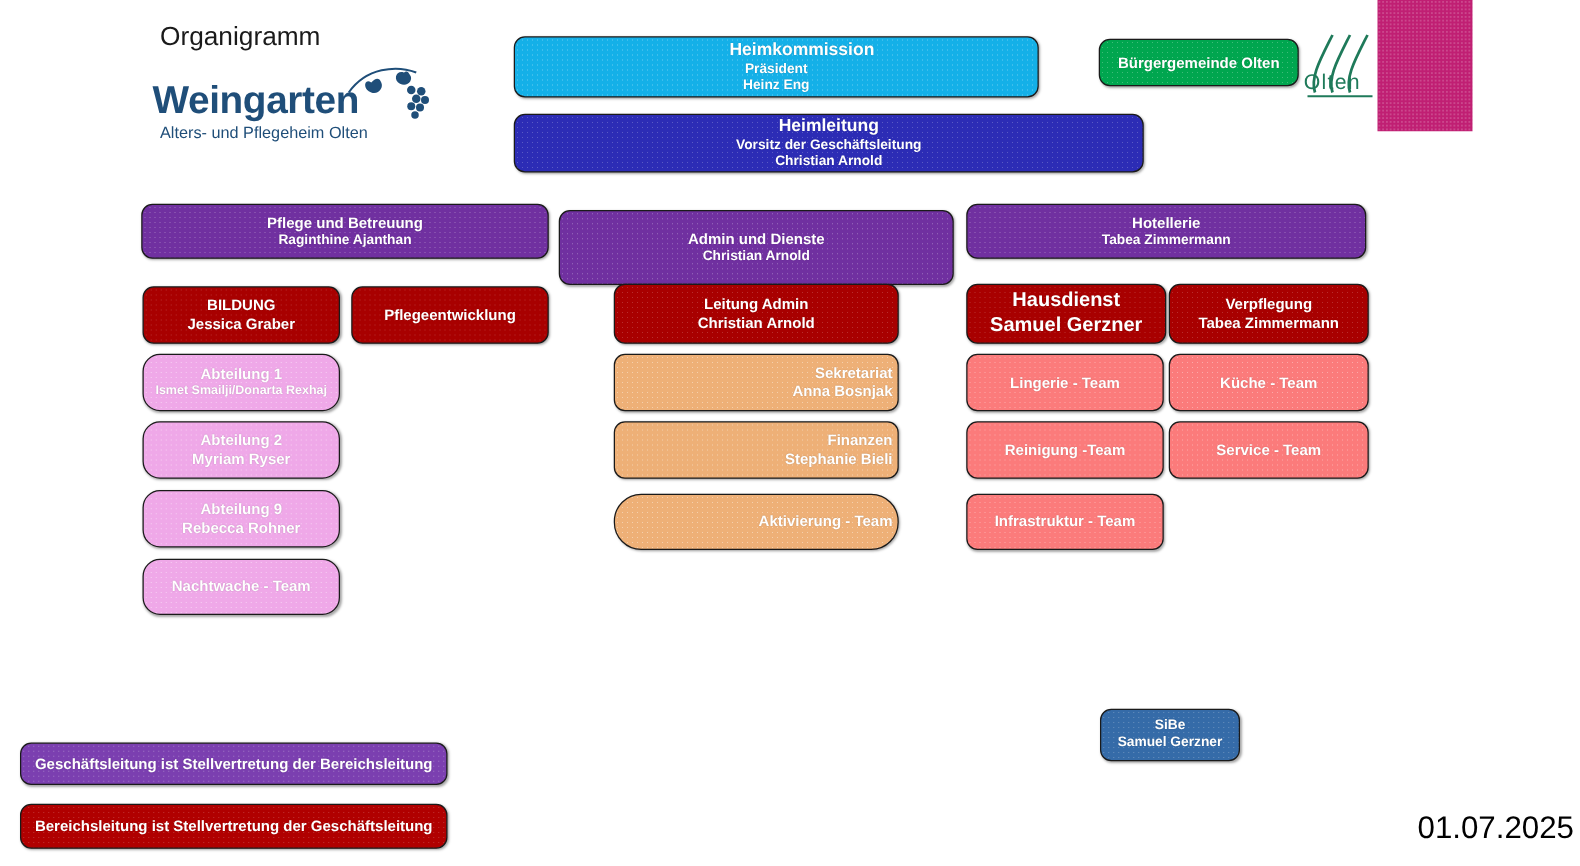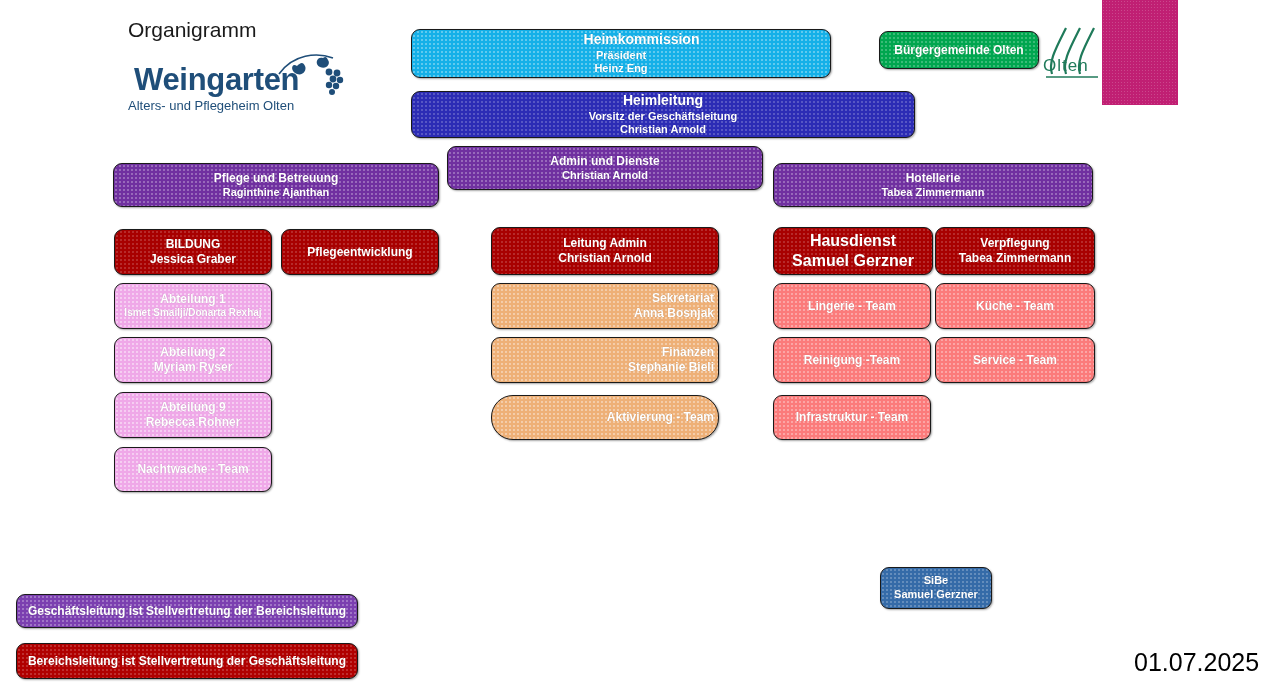--- a/index.html
+++ b/index.html
@@ -34,21 +34,21 @@
   .node .l1 { display: block; }
   .node .l2 { display: block; font-weight: bold; }
   .node .l3 { display: block; font-weight: bold; }
 
   
   .c-cyan    { background: #14b0e8; background-image: radial-gradient(rgba(255,255,255,.35) 0.7px, transparent 0.8px); background-size: 4px 4px; }
   .c-blue    { background: #2c2cb5; background-image: radial-gradient(rgba(255,255,255,.22) 0.7px, transparent 0.8px); background-size: 4px 4px; }
   .c-green   { background: #00a64f; background-image: radial-gradient(rgba(255,255,255,.25) 0.7px, transparent 0.8px); background-size: 4px 4px; }
   .c-purple  { background: #7030a0; background-image: radial-gradient(rgba(255,255,255,.3) 0.7px, transparent 0.8px); background-size: 4px 4px; }
   .c-darkred { background: #a80000; background-image: radial-gradient(rgba(255,255,255,.18) 0.7px, transparent 0.8px); background-size: 4px 4px; }
-  .c-pink    { background: #efa8e8; background-image: radial-gradient(rgba(255,255,255,.45) 0.7px, transparent 0.8px); background-size: 4px 4px; }
+  .c-pink    { background: #efa8e8; background-image: radial-gradient(rgba(255,255,255,.45) 0.7px, transparent 0.8px); background-size: 4px 4px; border-radius: 14px; }
   .c-orange  { background: #eeb077; background-image: radial-gradient(rgba(255,255,255,.4) 0.7px, transparent 0.8px); background-size: 4px 4px; align-items: flex-end; }
   .c-salmon  { background: #fb7b7b; background-image: radial-gradient(rgba(255,255,255,.35) 0.7px, transparent 0.8px); background-size: 4px 4px; }
   .c-steel   { background: #356ba8; background-image: radial-gradient(rgba(255,255,255,.25) 0.7px, transparent 0.8px); background-size: 4px 4px; }
   .c-legend-purple { background: #7b3fb0; background-image: radial-gradient(rgba(255,255,255,.3) 0.7px, transparent 0.8px); background-size: 4px 4px; }
   .c-legend-red    { background: #b00000; background-image: radial-gradient(rgba(255,255,255,.2) 0.7px, transparent 0.8px); background-size: 4px 4px; }
 
   #title {
     position: absolute;
     left: 128px; top: 18px;
     font-size: 21px;
@@ -62,21 +62,21 @@
     width: 210px; height: 62px;
   }
   #logo-wg-name {
     font-family: "Liberation Sans", sans-serif;
     font-weight: bold;
     font-size: 31px;
     color: #1f4e79;
     letter-spacing: -0.3px;
     line-height: 1;
     position: absolute;
-    left: 0; top: 12px; margin-left: 12px;
+    left: 0; top: 12px;
   }
   #logo-wg-sub {
     position: absolute;
     left: 6px; top: 46px;
     font-size: 13px;
     color: #1f4e79;
     font-family: "Liberation Sans", sans-serif;
   }
   #logo-grapes {
     position: absolute;
@@ -157,21 +157,21 @@
 
 <div class="node c-green" style="left:879px; top:31px; width:160px; height:38px; font-size:12px;">
   <span class="l1">Bürgergemeinde Olten</span>
 </div>
 
 <div class="node c-purple" style="left:113px; top:163px; width:326px; height:44px; font-size:11px;">
   <span class="l1" style="font-size:12px;">Pflege und Betreuung</span>
   <span class="l2">Raginthine Ajanthan</span>
 </div>
 
-<div class="node c-purple" style="left:447px; top:146px; width:316px; height:44px; font-size:11px;">
+<div class="node c-purple" style="left:447px; top:168px; width:316px; height:60px; font-size:11px;">
   <span class="l1" style="font-size:12px;">Admin und Dienste</span>
   <span class="l2">Christian Arnold</span>
 </div>
 
 <div class="node c-purple" style="left:773px; top:163px; width:320px; height:44px; font-size:11px;">
   <span class="l1" style="font-size:12px;">Hotellerie</span>
   <span class="l2">Tabea Zimmermann</span>
 </div>
 
 <div class="node c-darkred" style="left:114px; top:229px; width:158px; height:46px; font-size:12px;">

